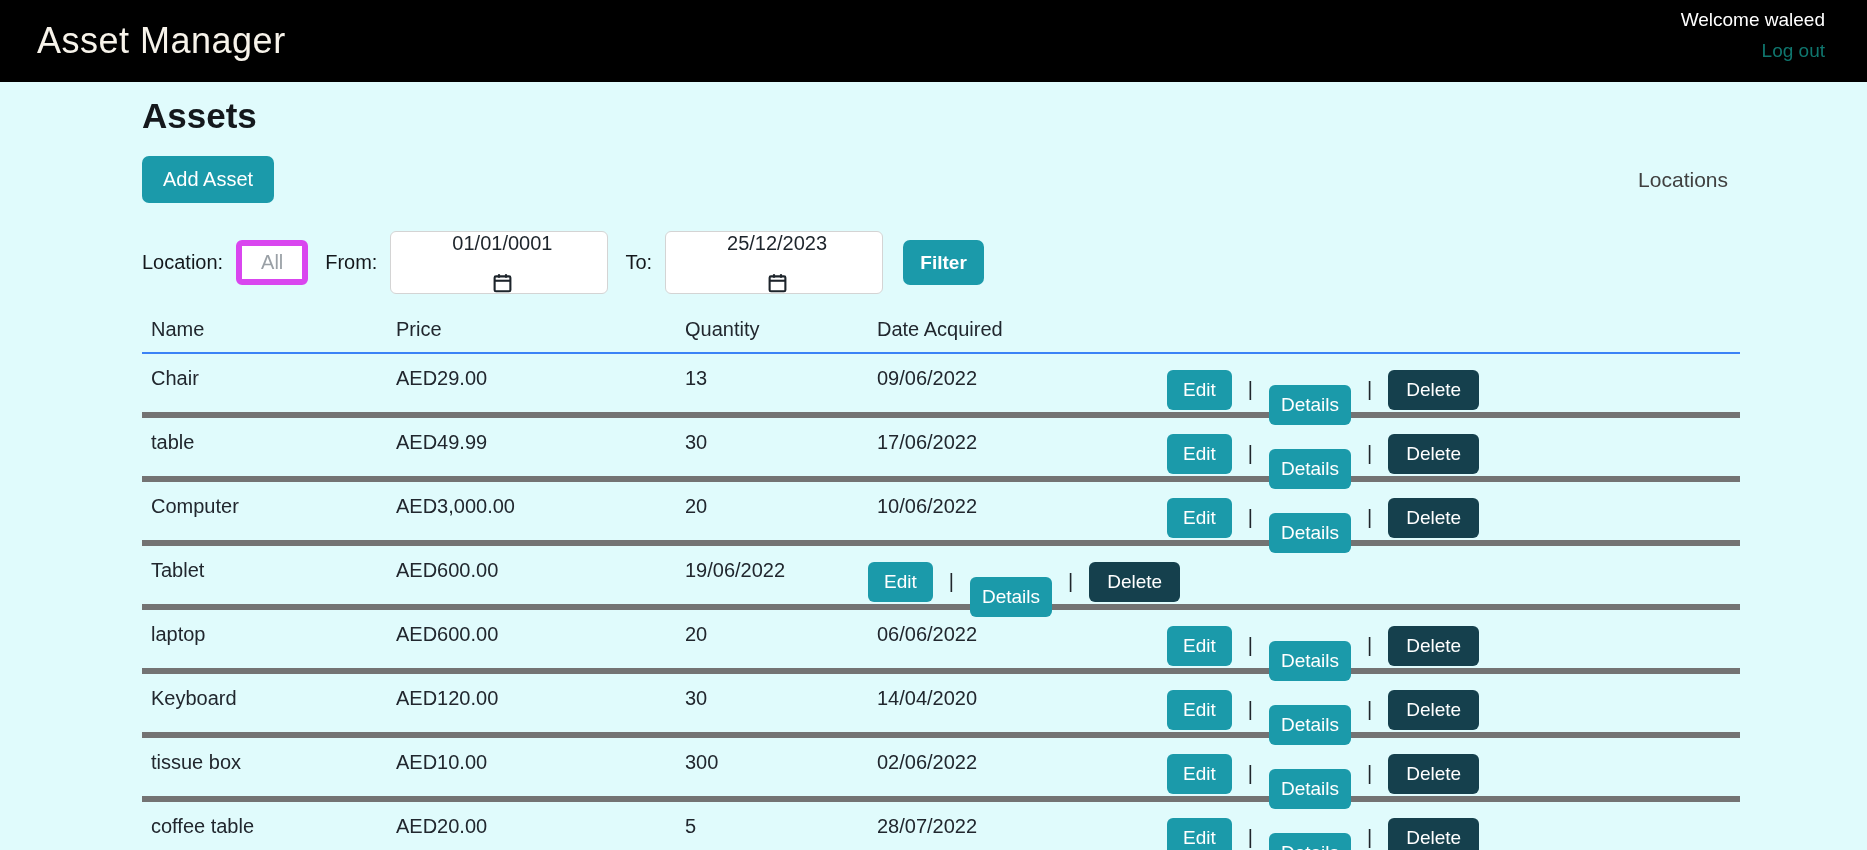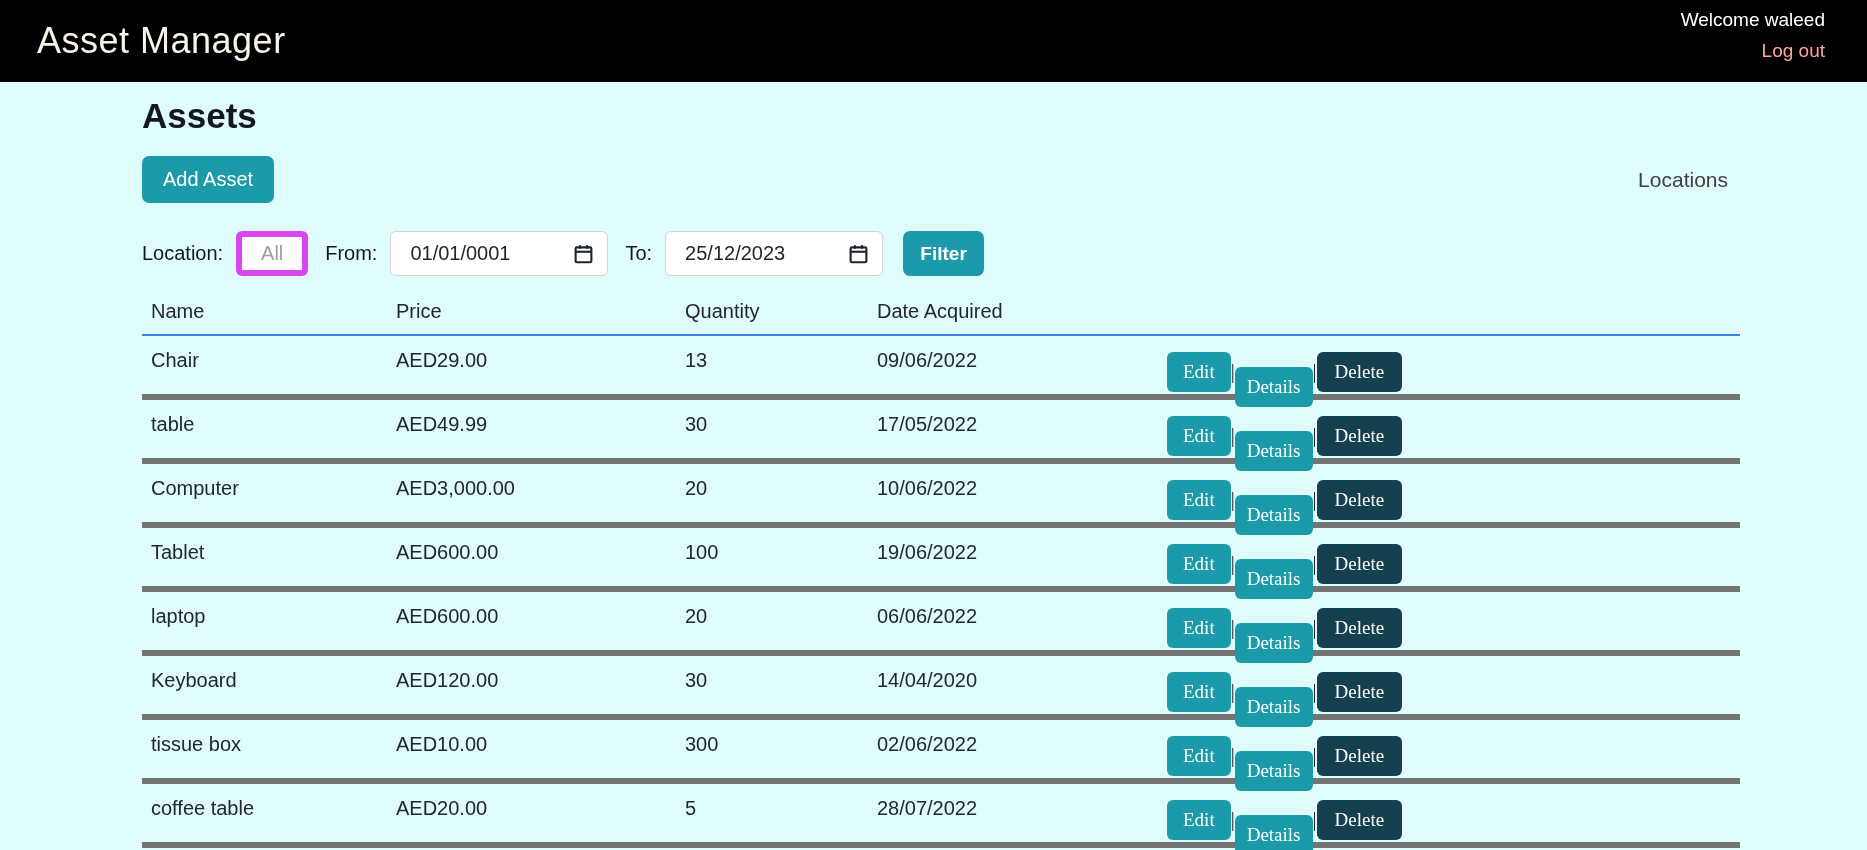--- a/index.html
+++ b/index.html
@@ -28,21 +28,21 @@
   .nav-right {
     align-self: flex-start;
     padding-top: 4px;
     display: flex;
     flex-direction: column;
     align-items: flex-end;
     color: #ffffff;
     font-size: 19px;
     line-height: 31px;
   }
-  .logout-link { color: #fca5a5; text-decoration: none; cursor: pointer; }
+  .logout-link { color: #0f766e; text-decoration: none; cursor: pointer; }
   
   main { width: 1598px; margin-left: 142px; }
   .page-title {
     margin-top: 14px;
     font-size: 35px;
     font-weight: 600;
     color: #14181c;
   }
   .actions-row {
     margin-top: 20px;
@@ -80,29 +80,30 @@
     width: 72px; height: 45px;
     background: #fff;
     border: 6px solid #d946ef;
     border-radius: 6px;
     display: flex; align-items: center; justify-content: center;
     color: #9aa0a6;
     margin-right: 17px;
     cursor: pointer;
   }
   .date-input {
-    width: 218px; height: 45px;
+    width: 218px; height: 63px;
     background: #fff;
     border: 1px solid #d4d4d4;
     border-radius: 6px;
     display: flex; align-items: center; justify-content: space-between;
     padding: 0 13px 0 19px;
     color: #1d242b;
     margin-right: 17px;
     cursor: text;
+    flex-direction: column;
   }
   .cal-icon { width: 21px; height: 21px; display: block; }
   .btn-filter { width: 81px; height: 45px; margin-left: 3px; font-weight: bold; }
   
   .asset-table { margin-top: 24px; }
   .thead, .trow {
     display: grid;
     grid-template-columns: 245px 289px 192px 299px 1fr;
   }
   .thead {
@@ -114,22 +115,21 @@
   .trow {
     height: 64px;
     border-bottom: 6px solid #737373;
     font-size: 20px;
   }
   .td { padding: 13px 0 0 9px; }
   .td-actions {
     display: flex;
     align-items: center;
     padding: 0;
-    gap: 0;
-    font-family: Liberation Serif, serif;
+    gap: 16px;
   }
   .btn-row { padding: 9px 16px; border-radius: 6px; }
   .btn-details { padding: 9px 12px; margin-top: 31px; }
   .btn-delete { background: var(--dark-teal, #15404d); padding: 9px 18px; }
   .pipe { color: #20262c; font-size: 20px; }
 </style>
 </head>
 <body>
 
 <header class="top-nav">
@@ -195,21 +195,21 @@
           <span class="pipe">|</span>
           <button class="btn btn-row btn-details">Details</button>
           <span class="pipe">|</span>
           <button class="btn btn-row btn-delete">Delete</button>
         </div>
       </div>
         <div class="trow">
         <div class="td">table</div>
         <div class="td">AED49.99</div>
         <div class="td">30</div>
-        <div class="td">17/05/2022</div>
+        <div class="td">17/06/2022</div>
         <div class="td td-actions">
           <button class="btn btn-row">Edit</button>
           <span class="pipe">|</span>
           <button class="btn btn-row btn-details">Details</button>
           <span class="pipe">|</span>
           <button class="btn btn-row btn-delete">Delete</button>
         </div>
       </div>
         <div class="trow">
         <div class="td">Computer</div>
@@ -220,21 +220,20 @@
           <button class="btn btn-row">Edit</button>
           <span class="pipe">|</span>
           <button class="btn btn-row btn-details">Details</button>
           <span class="pipe">|</span>
           <button class="btn btn-row btn-delete">Delete</button>
         </div>
       </div>
         <div class="trow">
         <div class="td">Tablet</div>
         <div class="td">AED600.00</div>
-        <div class="td">100</div>
         <div class="td">19/06/2022</div>
         <div class="td td-actions">
           <button class="btn btn-row">Edit</button>
           <span class="pipe">|</span>
           <button class="btn btn-row btn-details">Details</button>
           <span class="pipe">|</span>
           <button class="btn btn-row btn-delete">Delete</button>
         </div>
       </div>
         <div class="trow">

